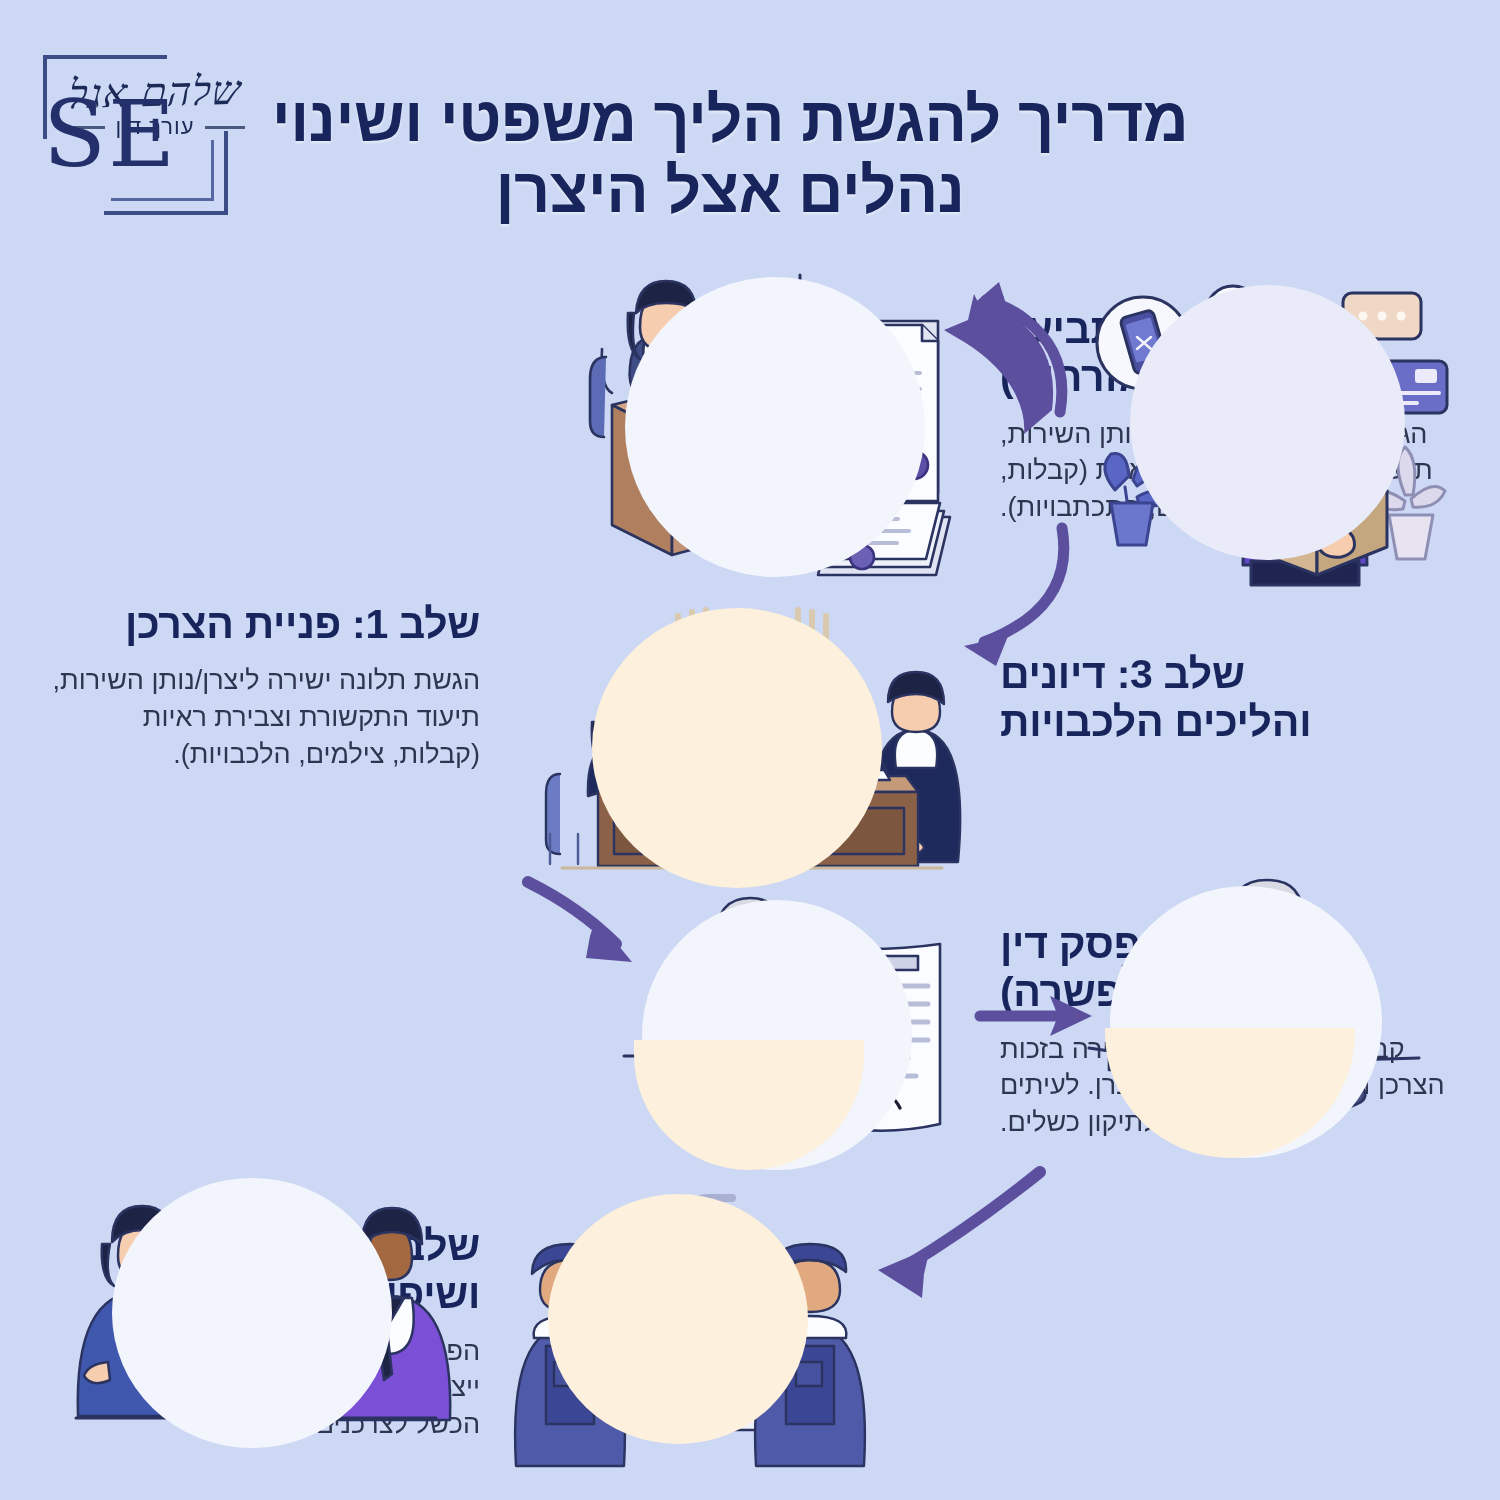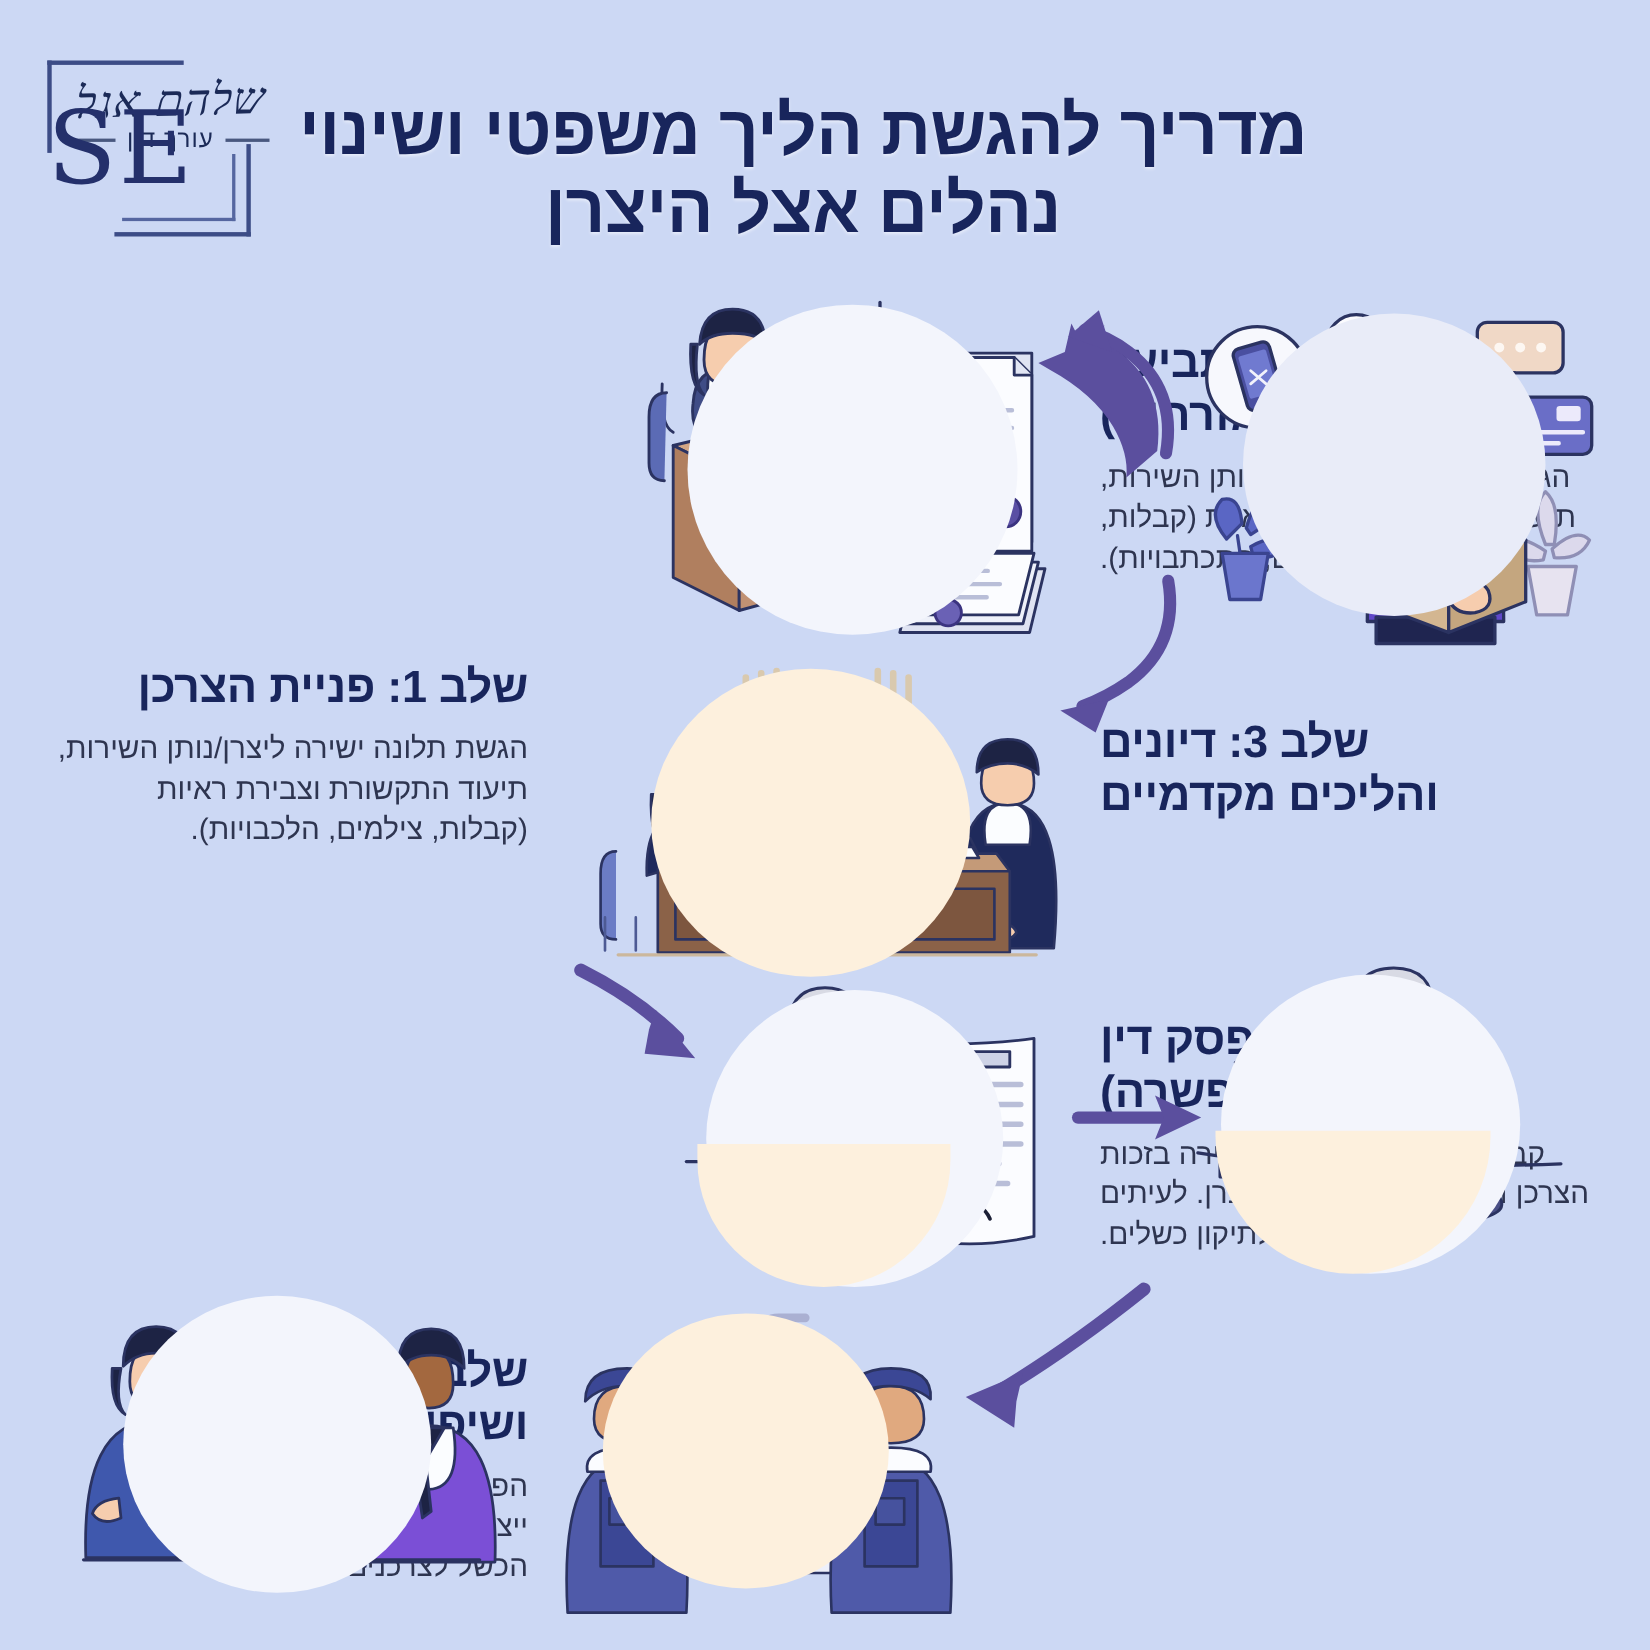--- a/index.html
+++ b/index.html
@@ -97,21 +97,21 @@
     <h2>
       <span>שלב 2: הגשת תביעה</span><br>
       <span>(קטנה או אזרחית)</span>
     </h2>
     <p>הגשת תלונה ישירה ליצרן/נותן השירות, תיעוד התקשורת וצבירת ראיות (קבלות, צילומים, התכתבויות).</p>
   </div>
 
   <div class="step left" style="left:1000px;top:650px;width:440px;">
     <h2>
       <span>שלב 3: דיונים</span><br>
-      <span>והליכים מקדמיים</span>
+      <span>והליכים הלכבויות</span>
     </h2>
   </div>
 
   <div class="step left" style="left:1000px;top:920px;width:455px;">
     <h2>
       <span>שלב 4: פסק דין</span><br>
       <span>(או הסכם פשרה)</span>
     </h2>
     <p>קבלת פסיקה מחייבת המכירה בזכות הצרכן ומטילה אחריות על היצרן. לעיתים כולל המלצות לתיקון כשלים.</p>
   </div>

